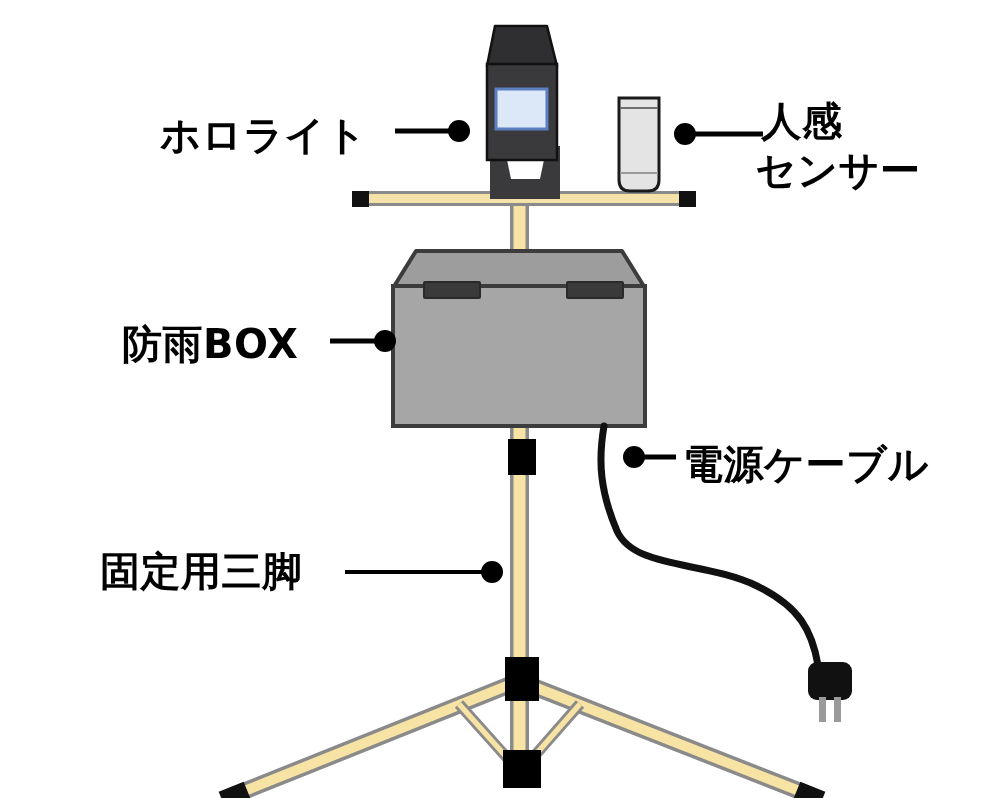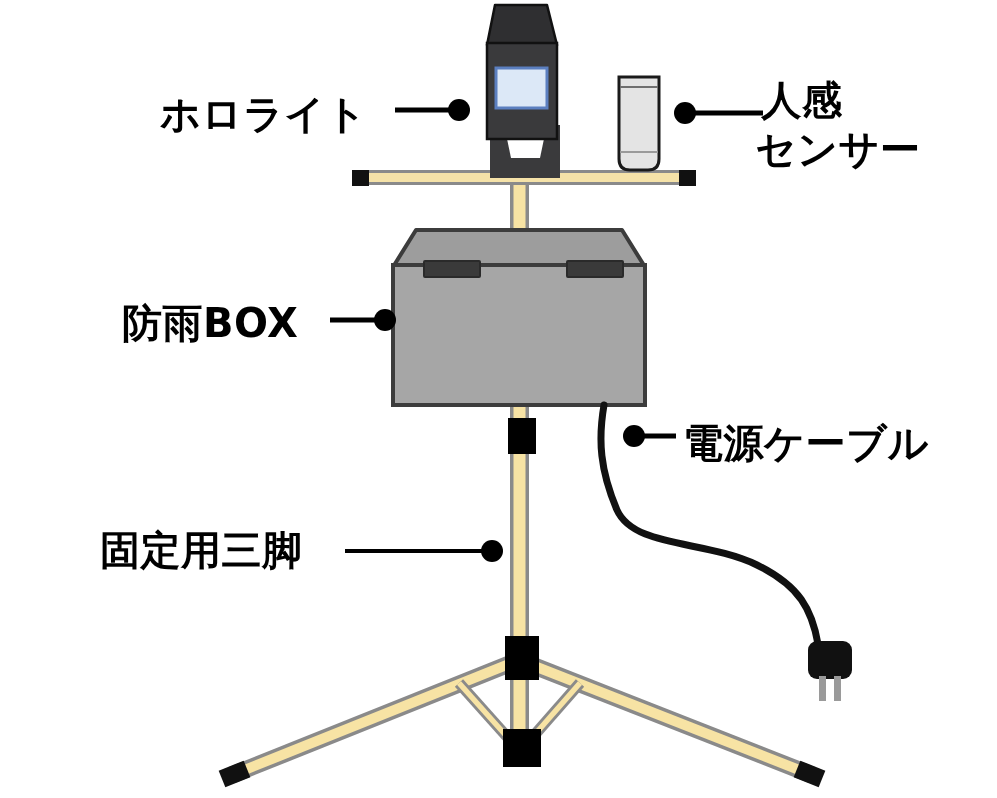--- a/index.html
+++ b/index.html
@@ -11,20 +11,21 @@
     width: 997px;
     height: 798px;
     overflow: hidden;
     font-family: "DejaVu Sans", "Liberation Sans", sans-serif;
   }
   #diagram-root {
     position: relative;
     width: 997px;
     height: 756px;
     background: #ffffff;
+    margin-top: 21px;
   }
   #diagram-svg {
     position: absolute;
     top: 0;
     left: 0;
     width: 997px;
     height: 798px;
     display: block;
   }
   .callout-text {

